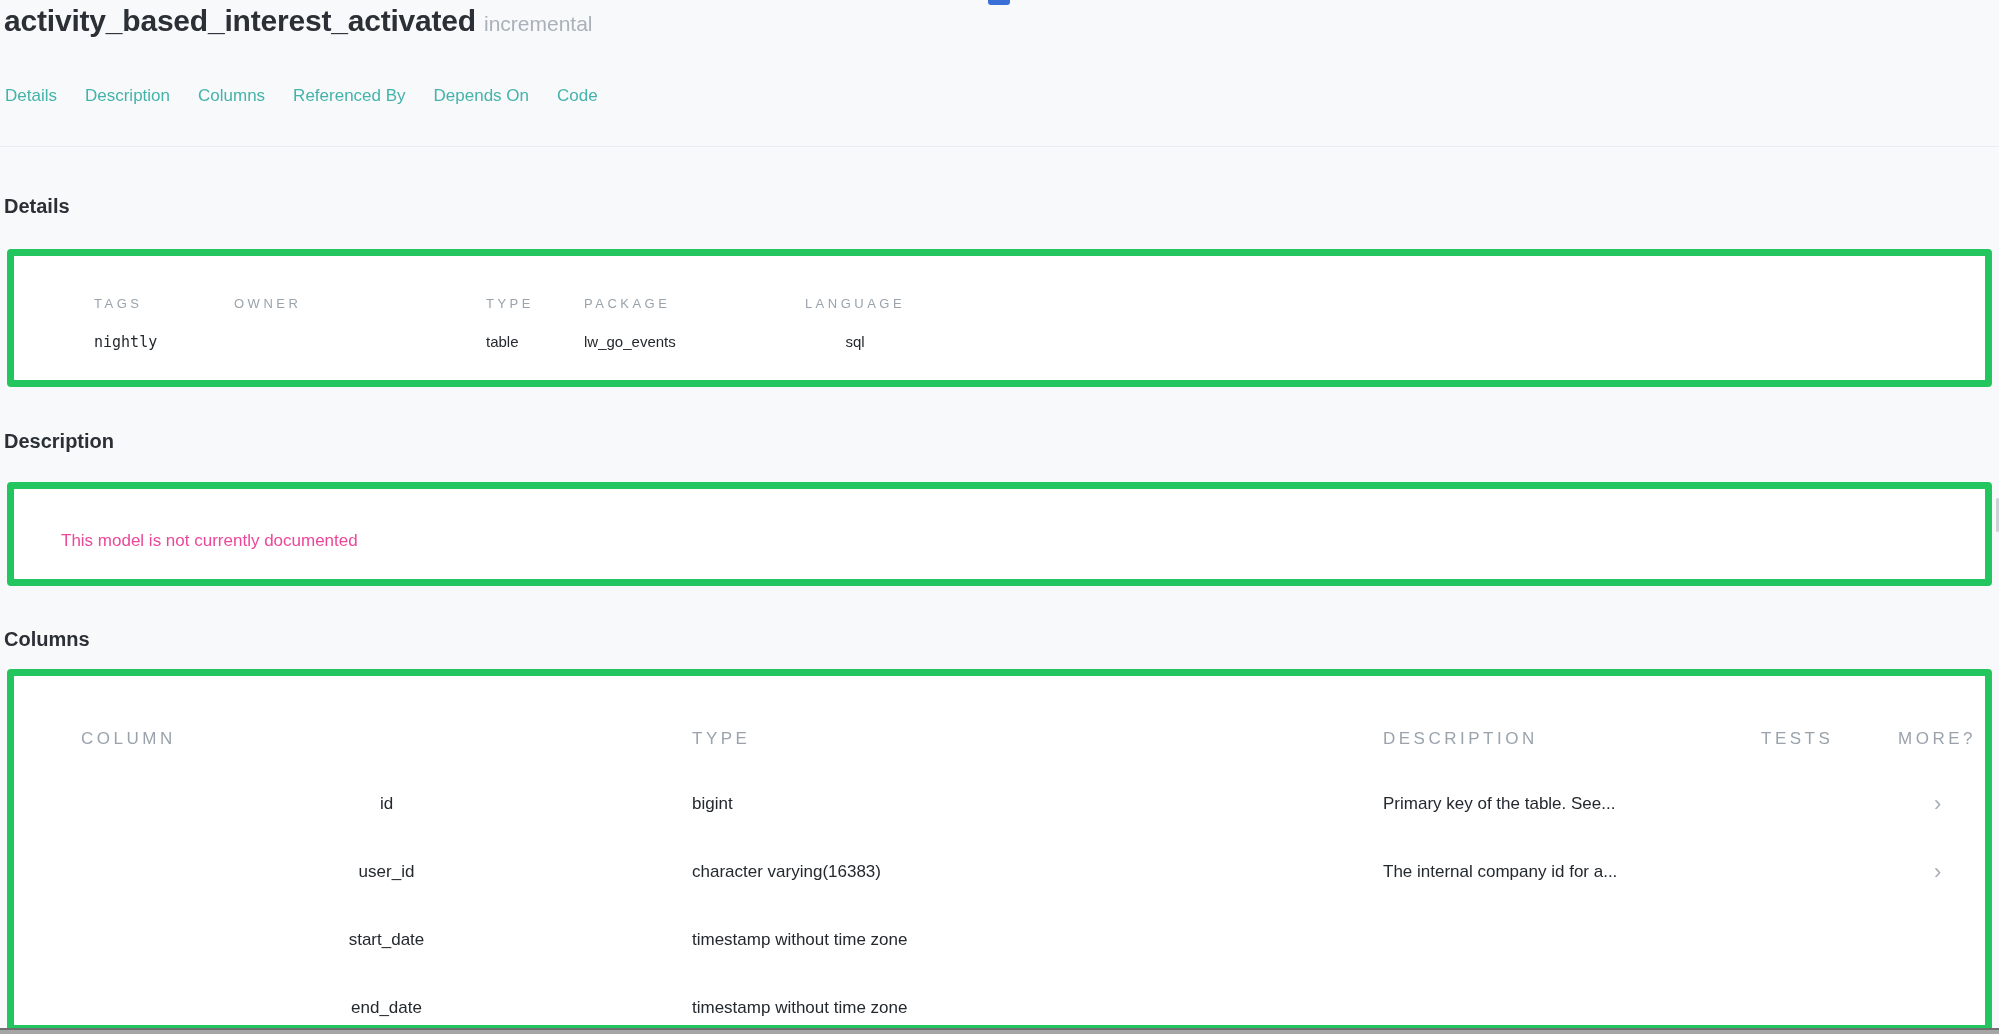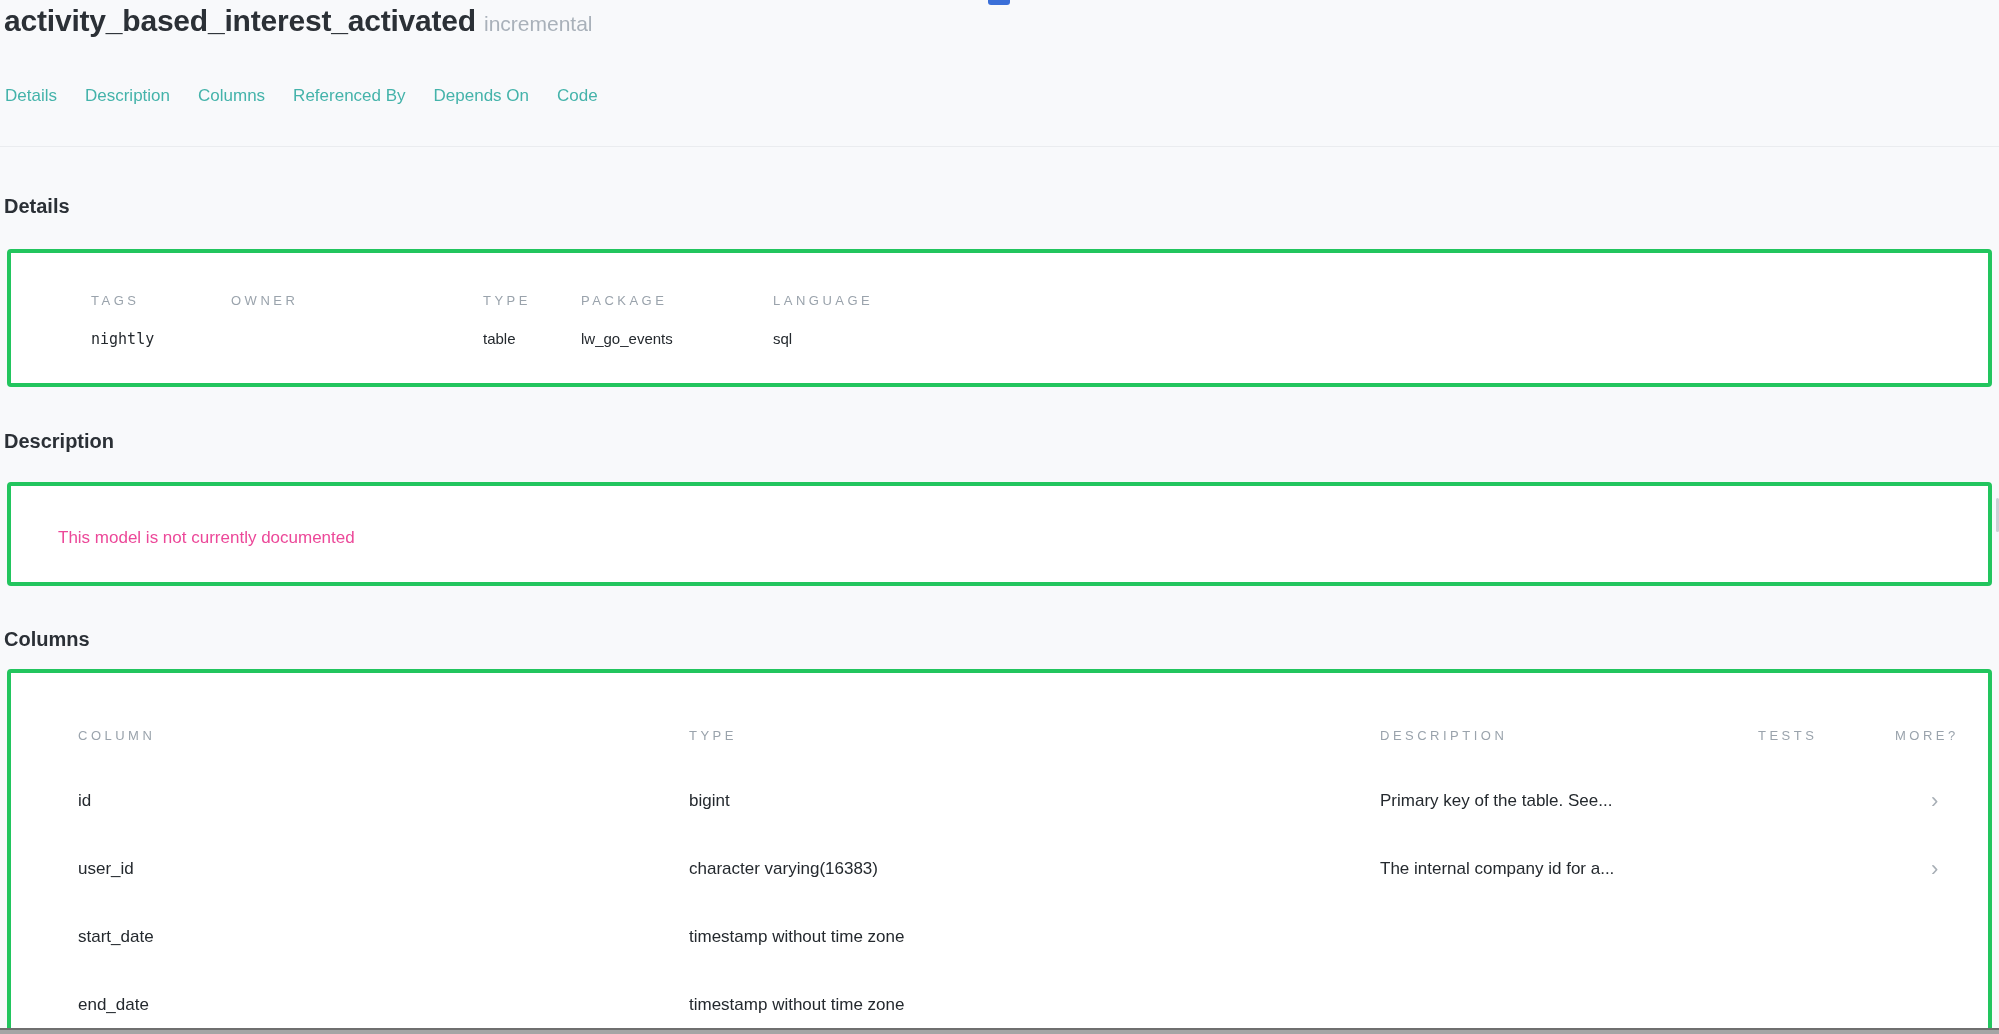--- a/index.html
+++ b/index.html
@@ -54,21 +54,21 @@
   h2.section-heading {
     margin-left: 4px;
     font-size: 20px; font-weight: bold; line-height: 24px; color: #2b3036;
   }
   #details-heading { margin-top: 47px; }
   #description-heading { margin-top: 42px; }
   #columns-heading { margin-top: 41px; }
 
   .card {
     margin: 0 7px; background: #ffffff;
-    border: 4px solid #22c55e; border-radius: 4px;
+    border: 7px solid #22c55e; border-radius: 4px;
   }
 
   
   .details-card {
     margin-top: 31px; height: 138px;
     padding: 40px 0 0 80px;
     display: flex;
   }
   .field { display: flex; flex-direction: column; }
   .field .field-label {
@@ -76,21 +76,21 @@
     text-transform: uppercase; white-space: nowrap;
   }
   .field .field-value {
     margin-top: 20px; font-size: 15px; line-height: 20px; color: #24292e;
     white-space: nowrap;
   }
   .f-tags { width: 140px; }
   .f-owner { width: 252px; }
   .f-type { width: 98px; }
   .f-package { width: 192px; }
-  .f-language { width: 158px; }
+  .f-language { width: 158px; text-align: center; }
   .f-relation { flex: 1; }
   .f-relation .field-value { padding-left: 55px; }
   .tag-value {
     font-family: "DejaVu Sans Mono", monospace;
     font-size: 19px; color: #44b3aa;
   }
 
   
   .description-card {
     margin-top: 29px; height: 104px;
@@ -102,29 +102,29 @@
 
   
   .columns-card {
     margin-top: 18px; height: 363px; overflow: hidden;
   }
   table.columns-table {
     width: 100%; border-collapse: collapse; table-layout: fixed;
   }
   table.columns-table th {
     text-align: left; font-weight: normal;
-    font-size: 13px; letter-spacing: 3.5px; color: #9aa3ac; line-height: 18px;
+    font-size: 17px; letter-spacing: 3.5px; color: #9aa3ac; line-height: 18px;
     padding: 54px 0 22px 0; text-transform: uppercase; white-space: nowrap;
   }
   table.columns-table th:first-child { padding-left: 67px; }
   table.columns-table td {
     height: 68px; vertical-align: middle;
     font-size: 17px; color: #24292e; white-space: nowrap; overflow: hidden;
   }
-  table.columns-table td:first-child { padding-left: 67px; }
+  table.columns-table td:first-child { padding-left: 67px; text-align: center; }
   td.cell-description { color: #6a737c; }
   td.cell-more { padding-left: 36px; }
   .chevron { color: #a8afb6; font-size: 22px; line-height: 1; cursor: pointer; }
   tbody tr { cursor: pointer; }
 </style>
 </head>
 <body>
 
 <div class="top-blue-fragment"></div>
 <div class="right-sliver"></div>

